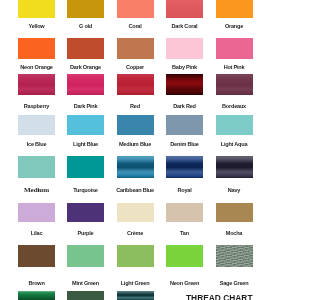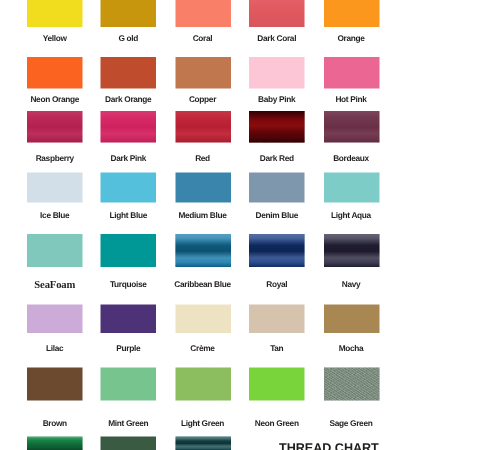--- a/index.html
+++ b/index.html
@@ -173,21 +173,21 @@
       <div class="sw tex-flat" style="background-color: rgb(126, 151, 172);"></div>
     </div>
     <div class="lbl" style="left: 184.5px; top: 142.3px;">Denim Blue</div>
     <div class="cell" style="left: 215.5px; top: 114.8px; width: 37px; height: 20px;">
       <div class="sw tex-flat" style="background-color: rgb(125, 204, 200);"></div>
     </div>
     <div class="lbl" style="left: 234px; top: 142.3px;">Light Aqua</div>
     <div class="cell" style="left: 18px; top: 156px; width: 37px; height: 22.3px;">
       <div class="sw tex-flat" style="background-color: rgb(128, 200, 188);"></div>
     </div>
-    <div class="lbl serif" style="left: 36.5px; top: 187.9px;">SeaFoam</div>
+    <div class="lbl serif" style="left: 36.5px; top: 187.9px;">Medium</div>
     <div class="cell" style="left: 67px; top: 156px; width: 37px; height: 22.3px;">
       <div class="sw tex-flat" style="background-color: rgb(0, 152, 150);"></div>
     </div>
     <div class="lbl" style="left: 85.5px; top: 187.9px;">Turquoise</div>
     <div class="cell" style="left: 116.5px; top: 156px; width: 37px; height: 22.3px;"><div class="sw tex-thread-blue" style="background-color: rgb(20, 121, 168);"></div><svg class="texsvg" viewBox="0 0 37 22.3" preserveAspectRatio="none">
         <rect x="0" y="0" width="37" height="22.3" filter="url(#fx-floss)" opacity="0.55" style="mix-blend-mode: overlay;"></rect>
         <rect x="0" y="0" width="37" height="22.3" filter="url(#fx-floss-d)" opacity="0.4"></rect>
         <rect x="0" y="0" width="37" height="22.3" fill="#55c8f0" filter="url(#fx-floss-c)" opacity="0.22" style="mix-blend-mode: screen;"></rect>
       </svg></div>
     <div class="lbl" style="left: 135px; top: 187.9px;">Caribbean Blue</div>

